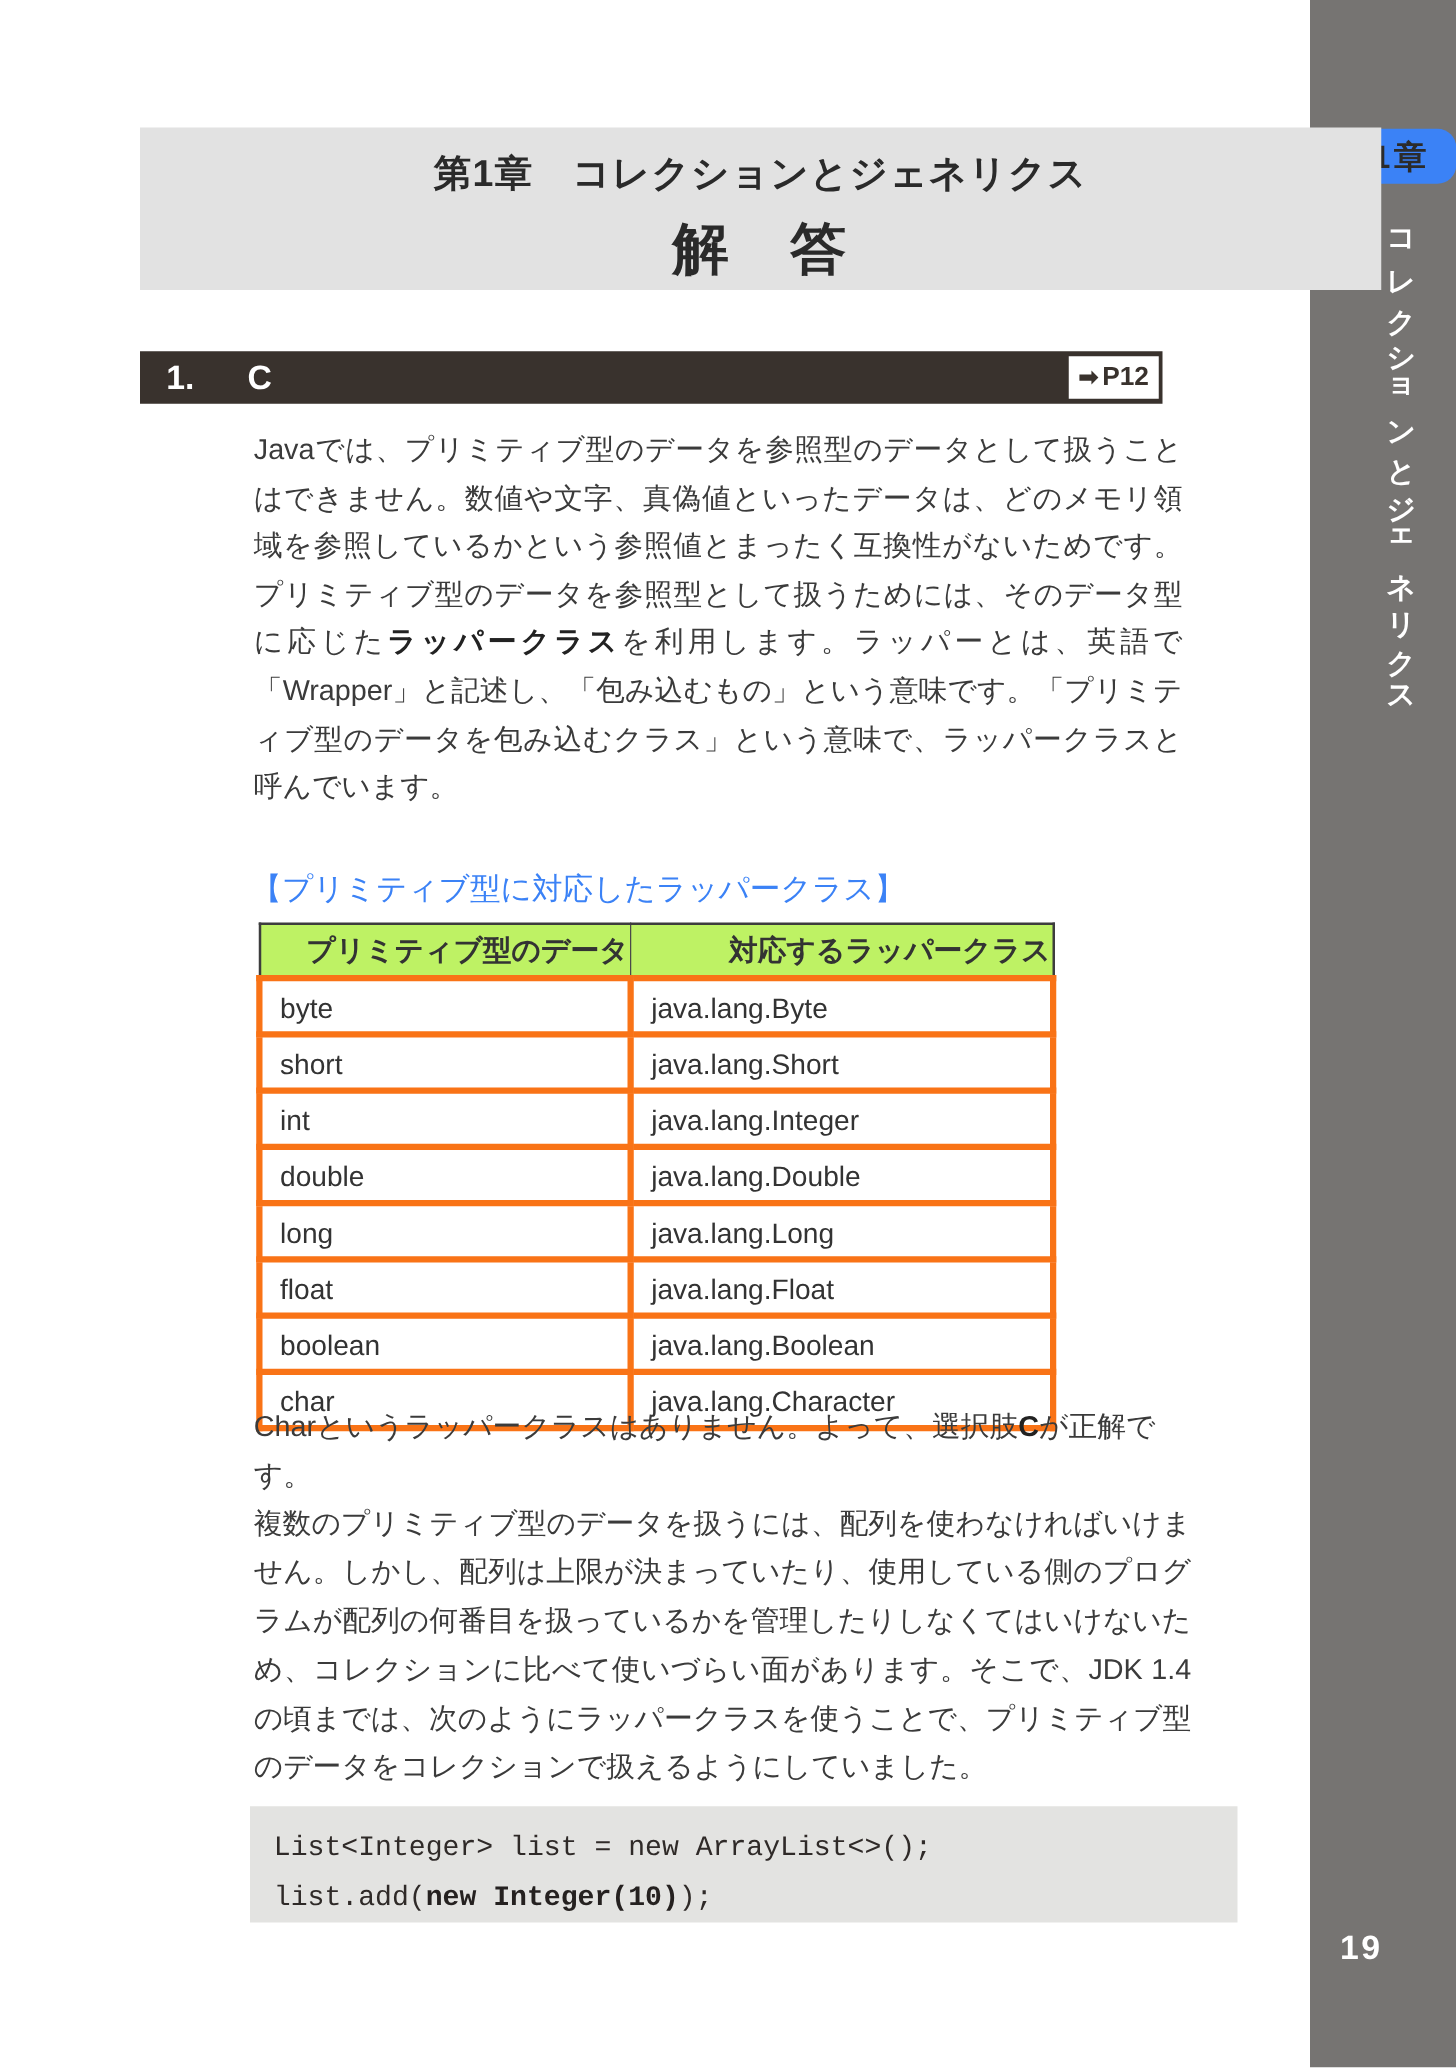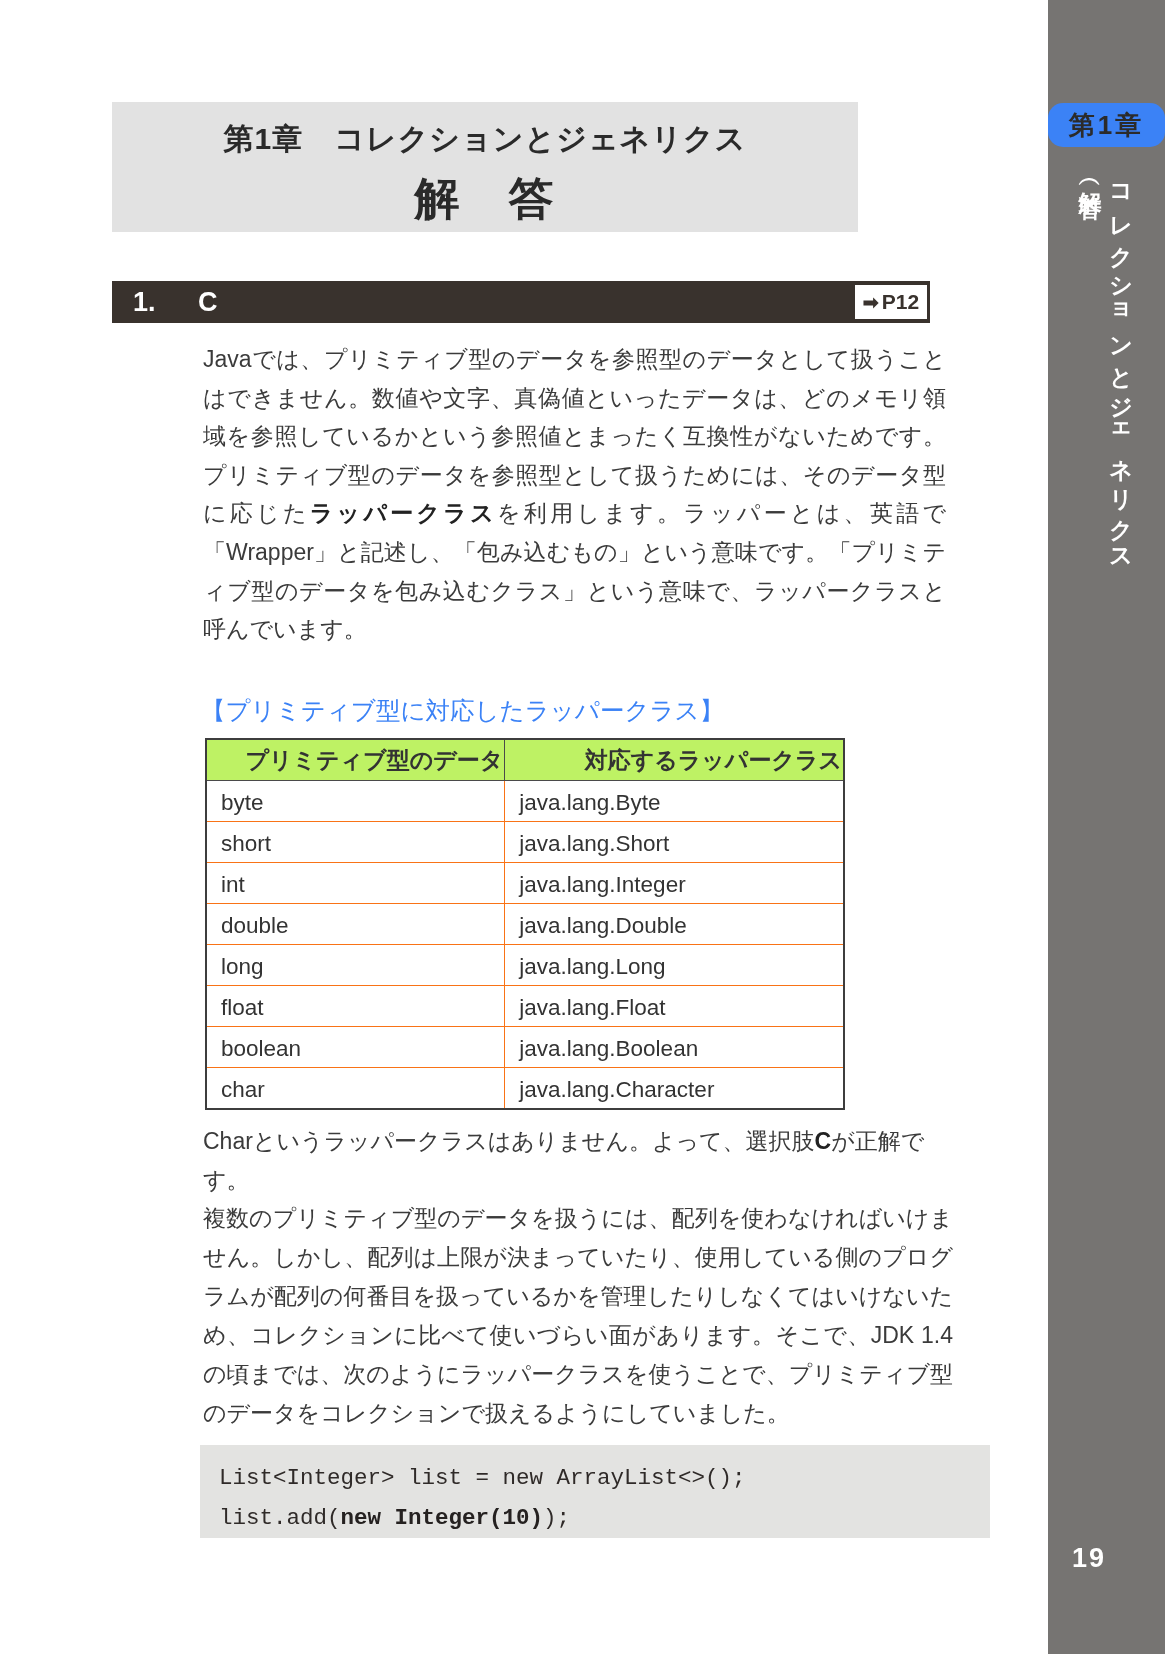--- a/index.html
+++ b/index.html
@@ -28,21 +28,21 @@
     color:#ffffff;font-size:23px;font-weight:bold;letter-spacing:4px;
     height:400px;margin:0 auto;
   }
   .vertical-title span{margin:0 auto;}
   .page-number{
     position:absolute;left:24px;top:1543px;
     color:#ffffff;font-size:27px;font-weight:bold;letter-spacing:2px;
   }
   
   .header-box{
-    position:absolute;left:112px;top:102px;width:746px;height:130px;
+    position:absolute;left:112px;top:102px;width:993px;height:130px;
     background:#e2e2e2;text-align:center;color:#2a2a2a;
   }
   .header-chapter{margin-top:17px;font-size:30px;font-weight:bold;letter-spacing:1px;}
   .header-title{margin-top:9px;font-size:45px;font-weight:bold;letter-spacing:2px;}
   
   .question-bar{
     position:absolute;left:112px;top:281px;width:818px;height:42px;
     background:#39322d;color:#ffffff;
   }
   .q-number{position:absolute;left:21px;top:6px;font-size:27px;font-weight:bold;}
@@ -73,21 +73,21 @@
     position:absolute;left:205px;top:738px;width:640px;
     border-collapse:collapse;
     border:2px solid #3d3d3d;
     font-size:22.5px;color:#333333;
   }
   .wrapper-table th{
     background:#bef264;border:1px solid #4a4a4a;
     height:38px;font-size:23px;font-weight:700;text-align:right;
   }
   .wrapper-table td{
-    border:1px solid #f97316;height:36px;padding:4px 0 0 14px;
+    border:5px solid #f97316;height:36px;padding:4px 0 0 14px;
     font-weight:400;background:#ffffff;
   }
   .wrapper-table col.c1{width:300px;}
   .wrapper-table col.c2{width:340px;}
   
   .code-block{
     position:absolute;left:200px;top:1445px;width:790px;height:93px;
     background:#e3e3e1;box-sizing:border-box;
     padding:13px 0 0 19px;
     font-family:Liberation Mono, monospace;

